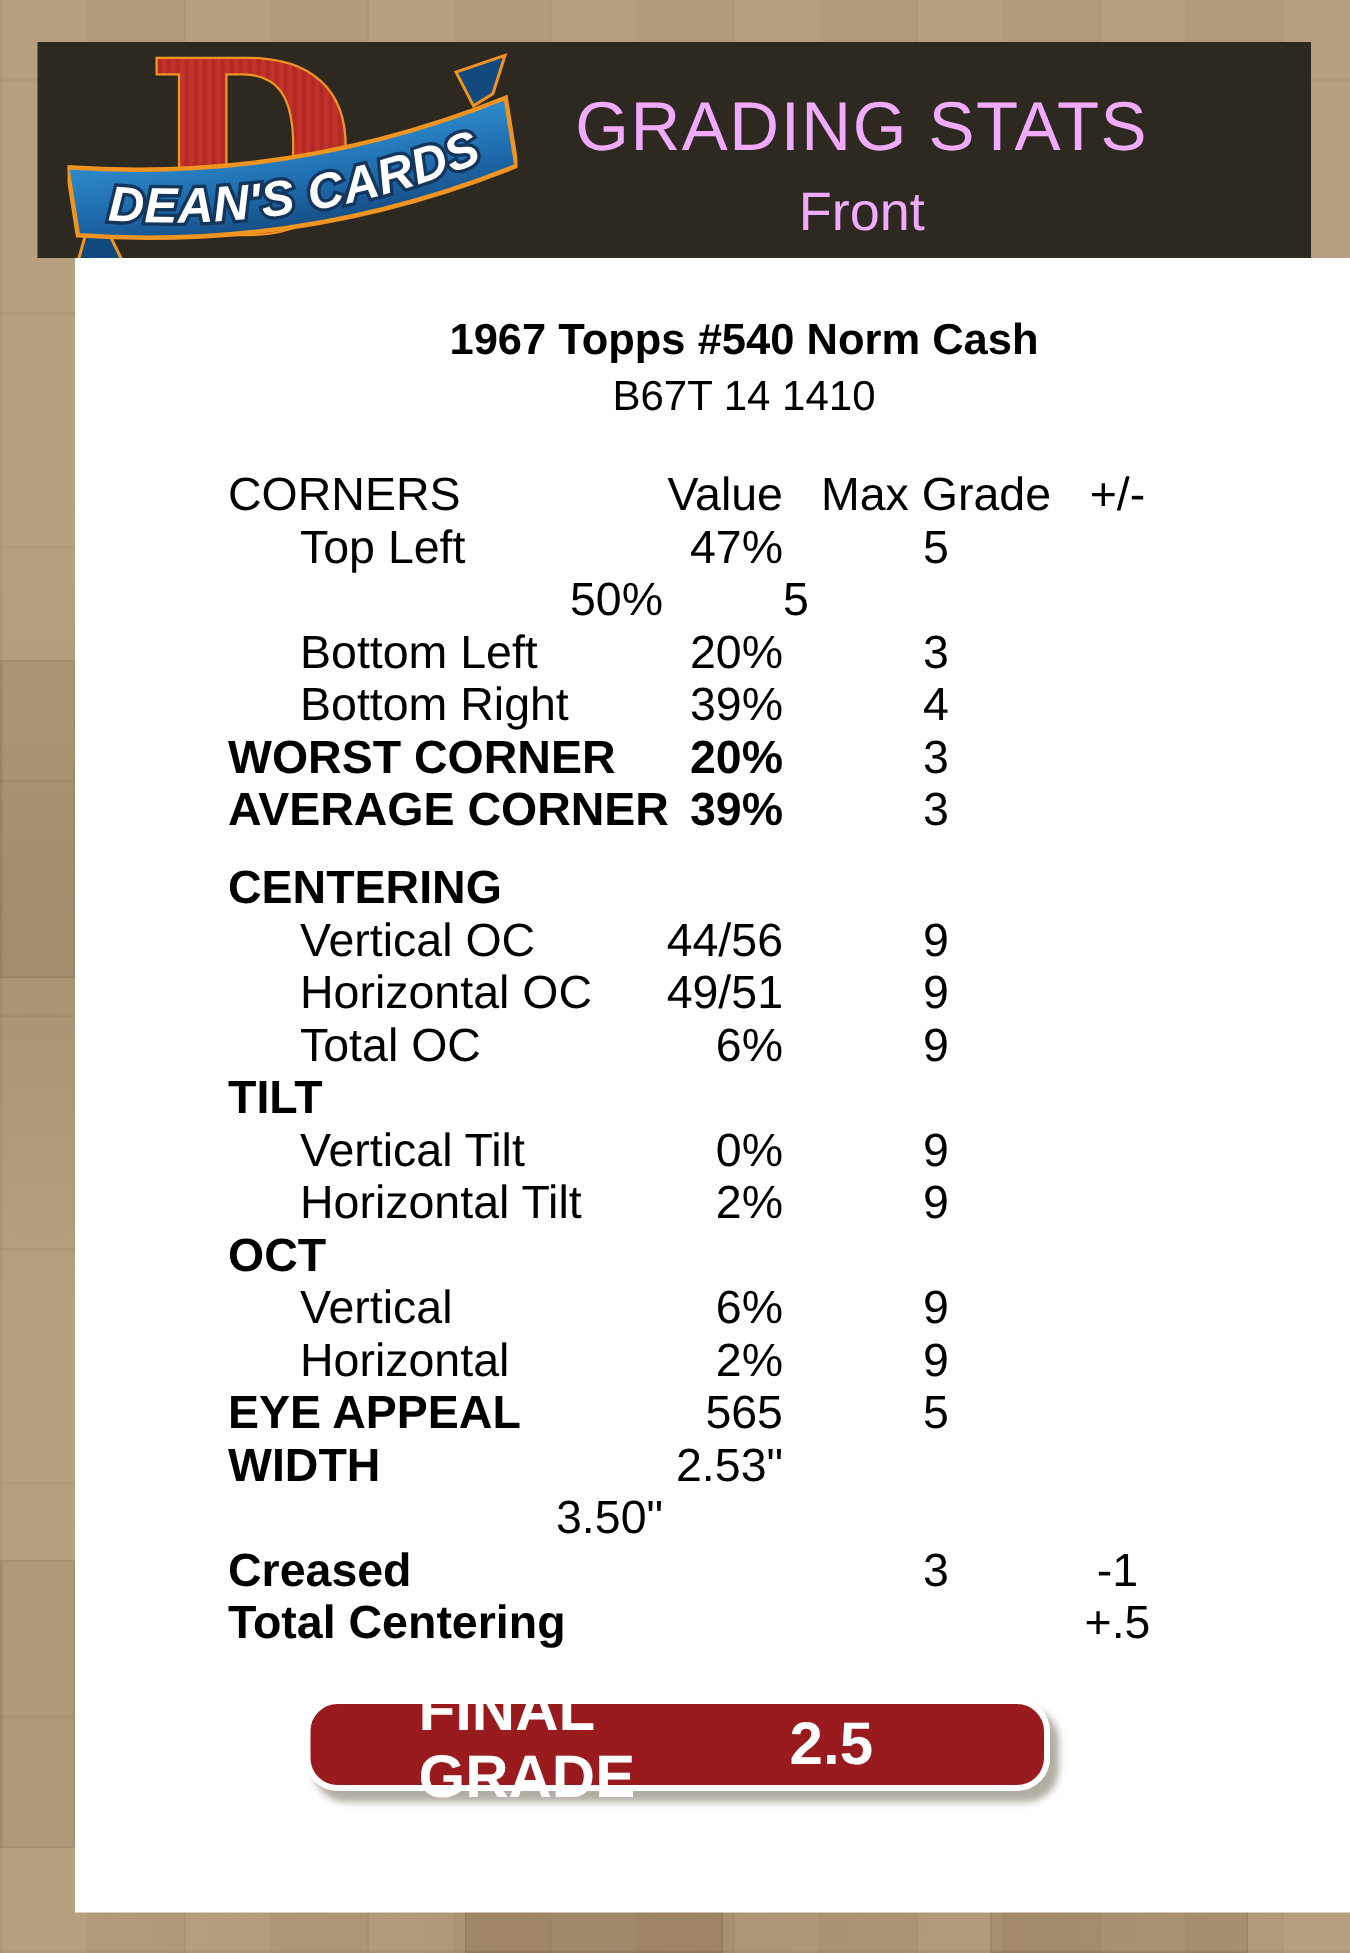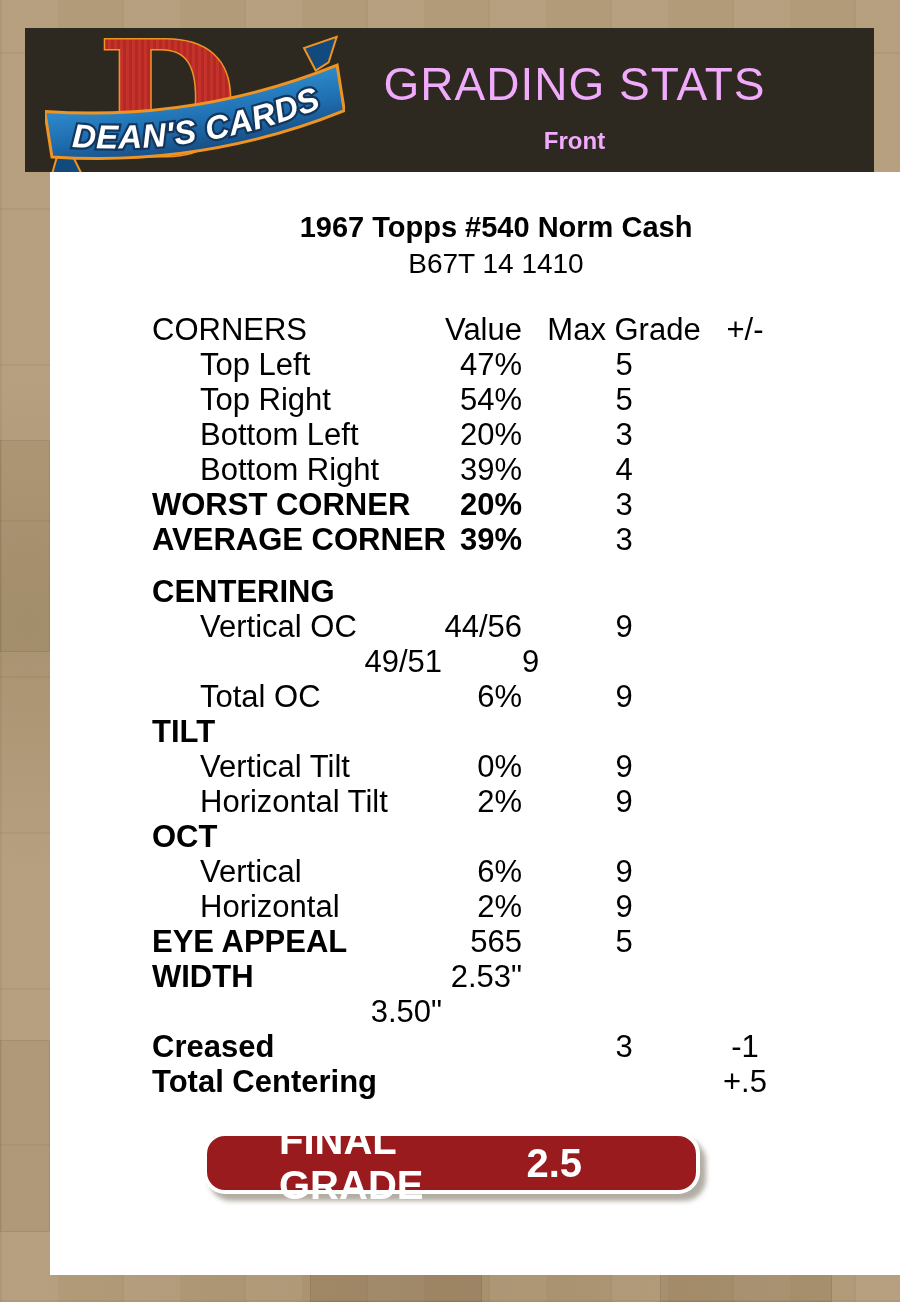--- a/index.html
+++ b/index.html
@@ -27,21 +27,21 @@
   .cc5{left:660px;bottom:0;width:170px;height:26px;background:rgba(90,65,35,0.12);}
 
   
   .header{
     position:absolute;left:25px;top:28px;width:849px;height:144px;
     background:#2e2920;
   }
   .logo{position:absolute;left:20px;top:4px;}
   .header-text{position:absolute;left:300px;right:50px;top:30px;text-align:center;color:#f0abfc;}
   .h-title{font-size:46px;line-height:52px;font-weight:400;letter-spacing:1px;}
-  .h-sub{font-size:24px;line-height:46px;margin-top:8px;font-weight:700;}
+  .h-sub{font-size:36px;line-height:46px;margin-top:8px;font-weight:400;}
 
   
   .panel{
     position:absolute;left:50px;top:172px;width:892px;height:1103px;
     background:#ffffff;color:#000;
   }
   .card-title{margin-top:36px;text-align:center;font-size:29px;line-height:38px;font-weight:bold;}
   .card-code{text-align:center;font-size:28px;line-height:36px;}
 
   .stats-table{margin-left:102px;margin-top:30px;}
@@ -124,22 +124,21 @@
       <div class="c-pm">+/-</div>
     </div>
     <div class="row indent">
         <div class="c-label">Top Left</div>
         <div class="c-val">47%</div>
         <div class="c-spacer"></div>
         <div class="c-max">5</div>
         <div class="c-pm"></div>
       </div>
       <div class="row indent">
-        <div class="c-label">Top Right</div>
-        <div class="c-val">54%</div>
+        <div class="c-val">50%</div>
         <div class="c-spacer"></div>
         <div class="c-max">5</div>
         <div class="c-pm"></div>
       </div>
       <div class="row indent">
         <div class="c-label">Bottom Left</div>
         <div class="c-val">20%</div>
         <div class="c-spacer"></div>
         <div class="c-max">3</div>
         <div class="c-pm"></div>
@@ -173,20 +172,21 @@
         <div class="c-pm"></div>
       </div>
       <div class="row indent">
         <div class="c-label">Vertical OC</div>
         <div class="c-val">44/56</div>
         <div class="c-spacer"></div>
         <div class="c-max">9</div>
         <div class="c-pm"></div>
       </div>
       <div class="row indent">
+        <div class="c-label">Horizontal OC</div>
         <div class="c-val">49/51</div>
         <div class="c-spacer"></div>
         <div class="c-max">9</div>
         <div class="c-pm"></div>
       </div>
       <div class="row indent">
         <div class="c-label">Total OC</div>
         <div class="c-val">6%</div>
         <div class="c-spacer"></div>
         <div class="c-max">9</div>

